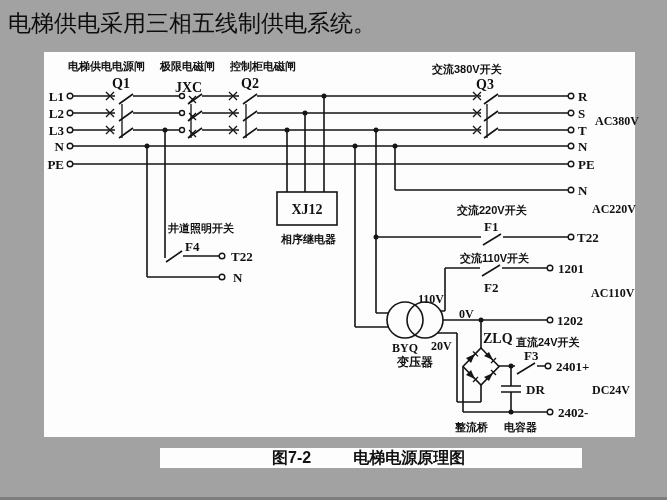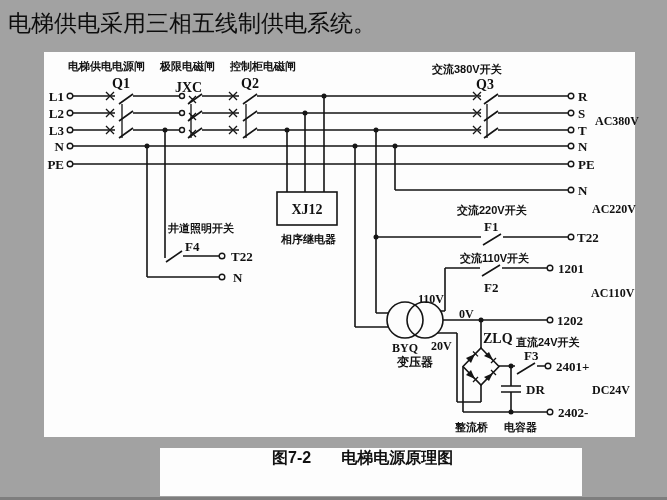--- a/index.html
+++ b/index.html
@@ -8,24 +8,24 @@
   .slide-title{position:absolute;left:8px;top:8px;font-size:23px;font-weight:normal;color:#0d0d0d;
                letter-spacing:0px;white-space:nowrap;}
   svg{position:absolute;left:0;top:0;}
   .wire{stroke:#151515;stroke-width:1.6;fill:none;}
   .thin{stroke:#151515;stroke-width:1.3;fill:none;}
   .zh{font-family:"Liberation Sans",sans-serif;font-weight:bold;fill:#111;font-size:11px;}
   .zh12{font-family:"Liberation Sans",sans-serif;font-weight:bold;fill:#111;font-size:12px;}
   .lat{font-family:"Liberation Serif",serif;font-weight:bold;fill:#111;font-size:13px;}
   .lat12{font-family:"Liberation Serif",serif;font-weight:bold;fill:#111;font-size:12px;}
   .lat14{font-family:"Liberation Serif",serif;font-weight:bold;fill:#111;font-size:14px;}
-  .caption-bar{position:absolute;left:160px;top:448px;width:422px;height:48px;background:#fdfdfd;
-               display:flex;font-size:16px;font-weight:bold;color:#111;}
+  .caption-bar{position:absolute;left:160px;top:448px;width:422px;height:20px;background:#fdfdfd;
+               display:flex;align-items:center;font-size:16px;font-weight:bold;color:#111;}
   .caption-bar .fig{margin-left:112px;}
-  .caption-bar .cap{margin-left:30px;}
+  .caption-bar .cap{margin-left:42px;}
   .bottom-edge{position:absolute;left:0;bottom:0;width:667px;height:3px;background:#7e7e7e;}
 </style>
 </head>
 <body>
 
 <div class="canvas">
   <div class="slide-title">电梯供电采用三相五线制供电系统。</div>
 
   <svg width="667" height="500" viewBox="0 0 667 500">
 

